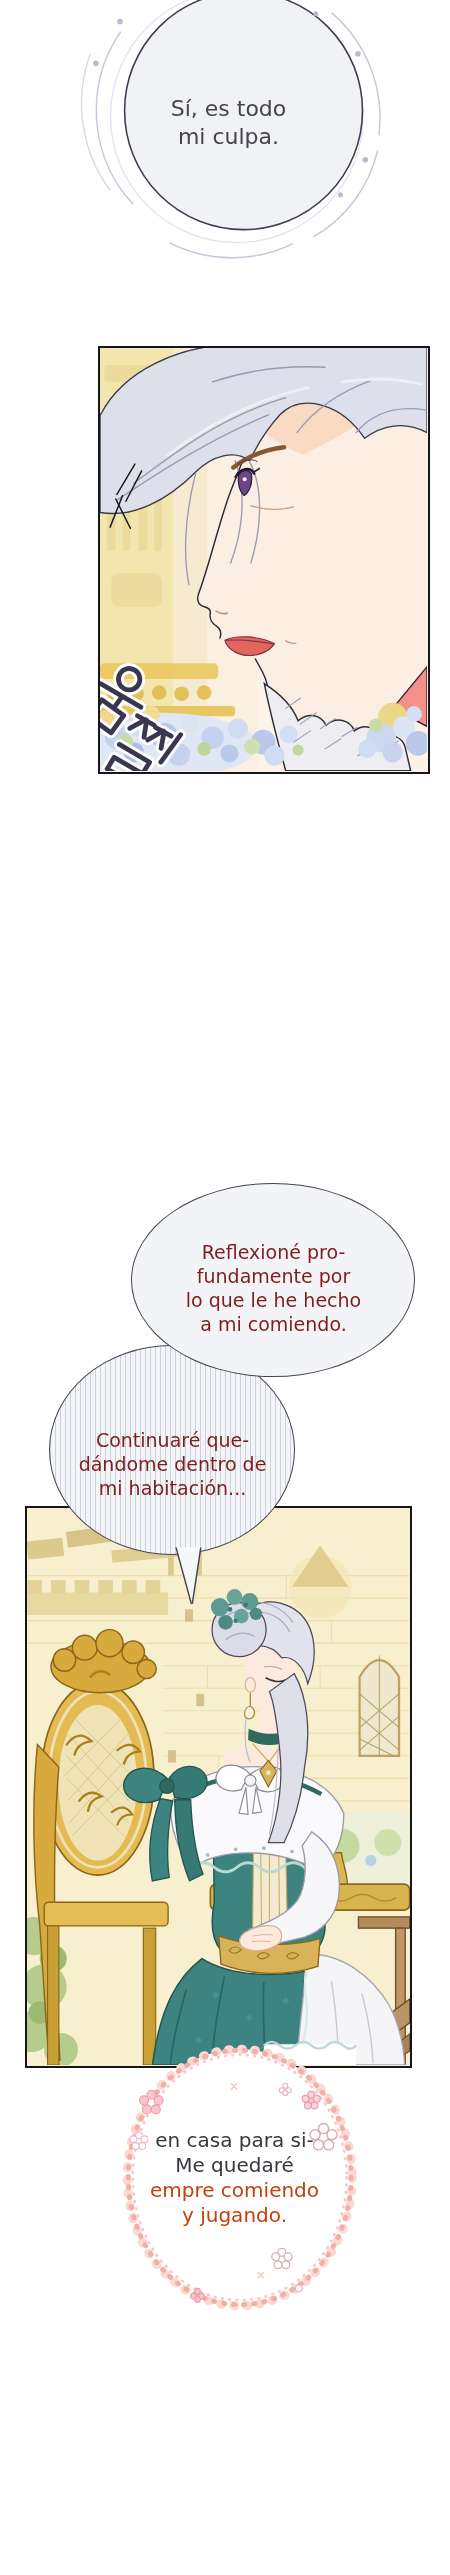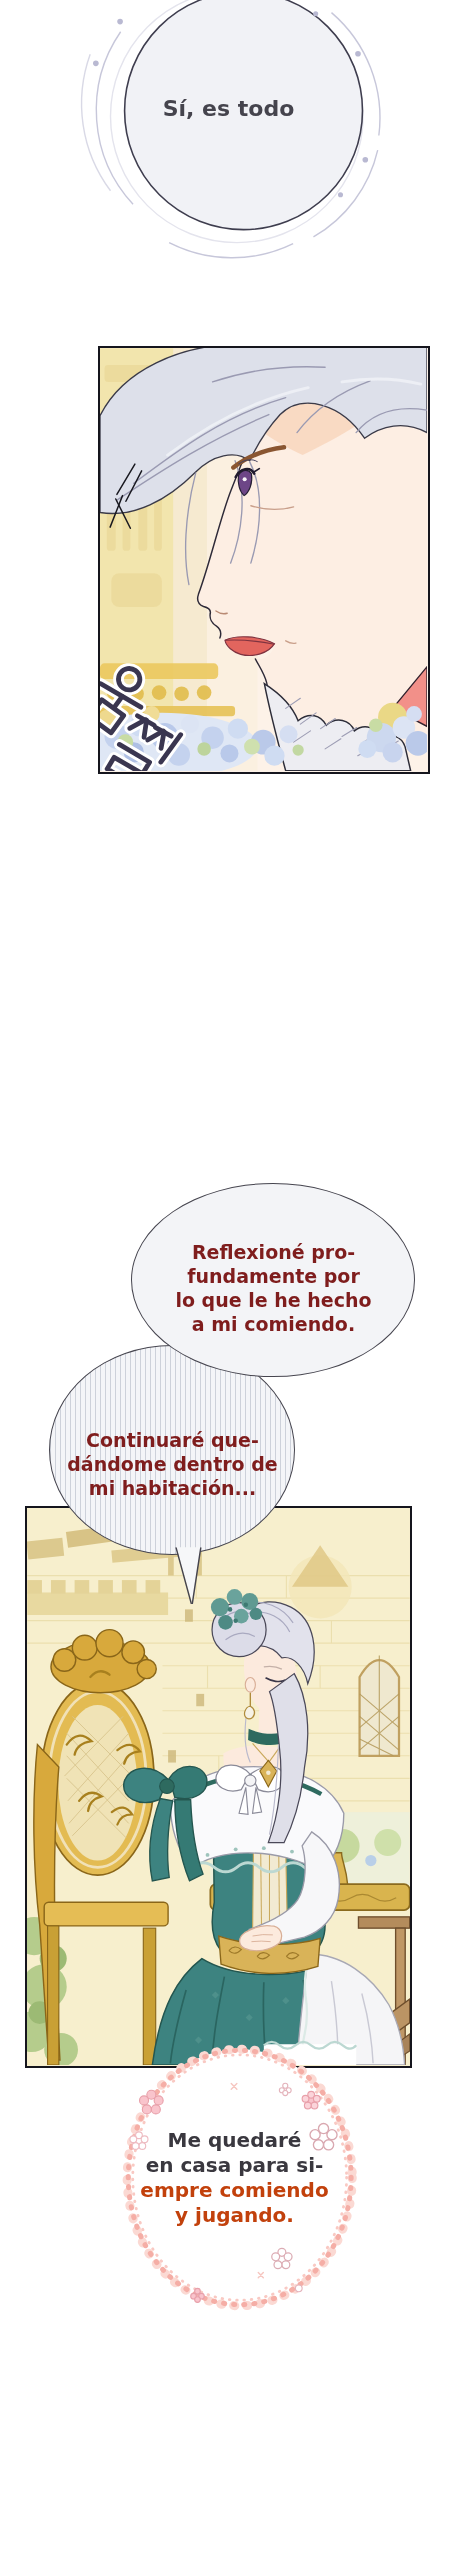--- a/index.html
+++ b/index.html
@@ -1,19 +1,19 @@
 <!DOCTYPE html>
 <html style="font-size:9px"><head>
 <meta charset="utf-8">
 <style>
   html,body{margin:0;padding:0;background:#ffffff;}
   #page{position:relative;width:451px;height:2576px;background:#ffffff;overflow:hidden;
         font-family:"DejaVu Sans",sans-serif;}
   .abs{position:absolute;}
-  .bubble-text{position:absolute;text-align:center;color:#45444d;z-index:9;font-weight:bold;}
+  .bubble-text{position:absolute;text-align:center;color:#45444d;z-index:9;}
   .bubble-text div{white-space:nowrap;}
   .b1t{font-size:19px;line-height:24px;color:#7f1d1d;}
   .topt{font-size:22px;line-height:28px;color:#45444d;}
   .bott{font-size:20px;line-height:25px;}
   .panel{position:absolute;border:2.3px solid #15151d;box-sizing:border-box;background:#fdf2e8;z-index:1;}
   .ellipse{position:absolute;border-radius:50%;box-sizing:border-box;}
   #bubble-reflect{background:#f3f4f7;border:1.7px solid #46454f;z-index:6;}
   #bubble-stay{border:1.7px solid #46454f;z-index:5;
     background:repeating-linear-gradient(90deg,#cdd1da 0px,#cdd1da 1.1px,#f4f5f8 1.1px,#f4f5f8 5px);}
   .pink-dark{color:#3a383f;}
@@ -41,20 +41,21 @@
       <circle cx="170" cy="112" r="5"></circle>
         <circle cx="213" cy="38" r="5"></circle>
       <circle cx="560" cy="24" r="4.5"></circle>
         <circle cx="635" cy="95" r="5"></circle>
       <circle cx="648" cy="283" r="5"></circle>
         <circle cx="604" cy="345" r="4.5"></circle>
     </g>
   </svg>
   <div class="bubble-text topt" style="left:116px;top:95px;width:225px;z-index:3;">
     <div>Sí, es todo</div>
+    <div>mi culpa.</div>
   </div>
 
   <div class="panel" style="left:98px;top:346px;width:332px;height:428px;">
     <svg width="327" height="423" viewBox="0 0 581 751">
 
       <rect x="0" y="0" width="150" height="751" fill="#f2e5ad"></rect>
       <rect x="130" y="0" width="80" height="751" fill="#f6ead0"></rect>
       <rect x="190" y="0" width="110" height="751" fill="#fbf0e0"></rect>
       <rect x="280" y="0" width="301" height="751" fill="#fdf2e8"></rect>
 
@@ -585,20 +586,20 @@
         <circle cx="7" cy="2" r="5"></circle>
             <circle cx="-7" cy="2" r="5"></circle>
             <circle cx="0" cy="8" r="5"></circle>
           </g>
         </g>
       <path d="M210,88 l10,10 M220,88 l-10,10" stroke="#f6c6c0" stroke-width="2.5" stroke-linecap="round"></path>
       <path d="M258,424 l9,9 M267,424 l-9,9" stroke="#f6c6c0" stroke-width="2.5" stroke-linecap="round"></path>
     </g>
   </svg>
   <div class="bubble-text bott" style="left:116px;top:2128px;width:237px;z-index:9;">
+    <div class="pink-dark">en casa para si-</div>
     <div class="pink-dark">Me quedaré</div>
-    <div class="pink-dark">en casa para si-</div>
     <div class="pink-rose">empre comiendo</div>
     <div class="pink-rose">y jugando.</div>
   </div>
 
 </div>
 
 
 </body></html>

